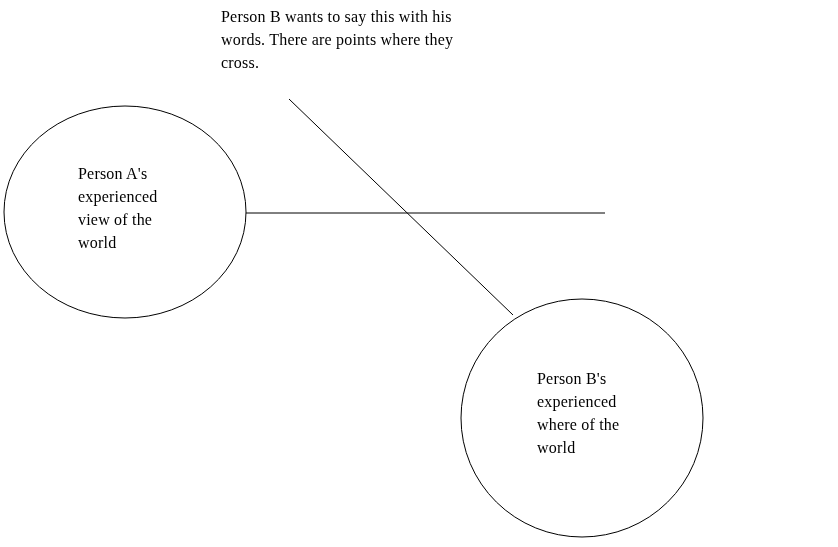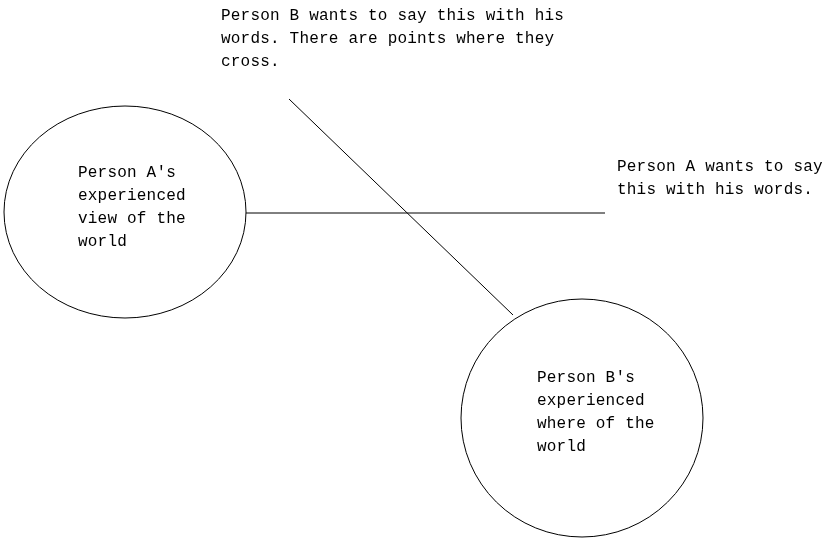--- a/index.html
+++ b/index.html
@@ -6,21 +6,21 @@
     margin: 0;
     padding: 0;
     background: #ffffff;
   }
   .canvas {
     position: relative;
     width: 838px;
     height: 547px;
     background: #ffffff;
     overflow: hidden;
-    font-family: Liberation Mono, monospace;
+    font-family: Liberation Serif, serif;
   }
   .shapes {
     position: absolute;
     left: 0;
     top: 0;
     width: 838px;
     height: 547px;
   }
   .label {
     position: absolute;
@@ -49,21 +49,19 @@
 
   <div class="label label-top">Person B wants to say this with his
 words. There are points where they
 cross.</div>
 
   <div class="label label-circle-a">Person A's
 experienced
 view of the
 world</div>
 
-  <div class="label label-right">Person A wants to say
-this with his words.</div>
 
   <div class="label label-circle-b">Person B's
 experienced
 where of the
 world</div>
 
 </div>
 
 </body></html>

